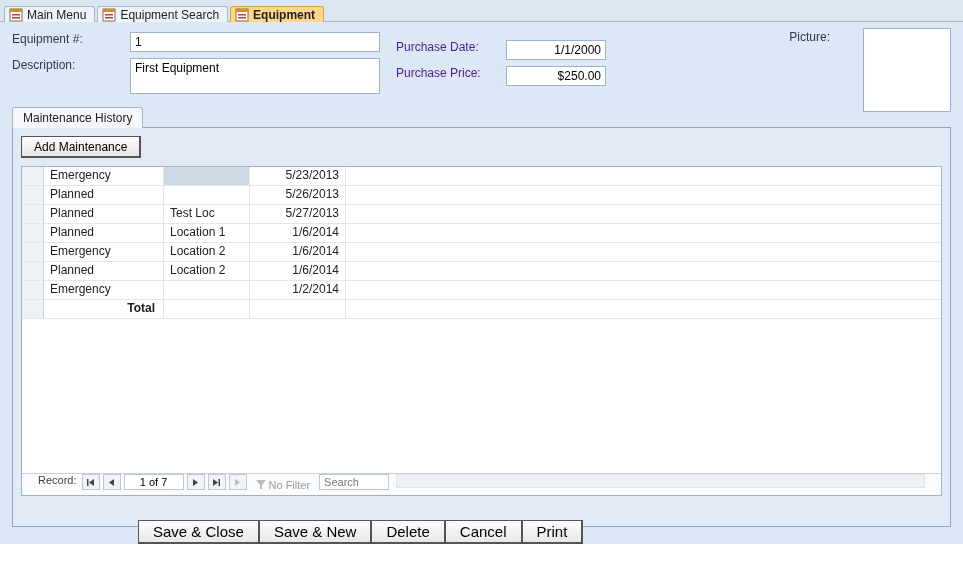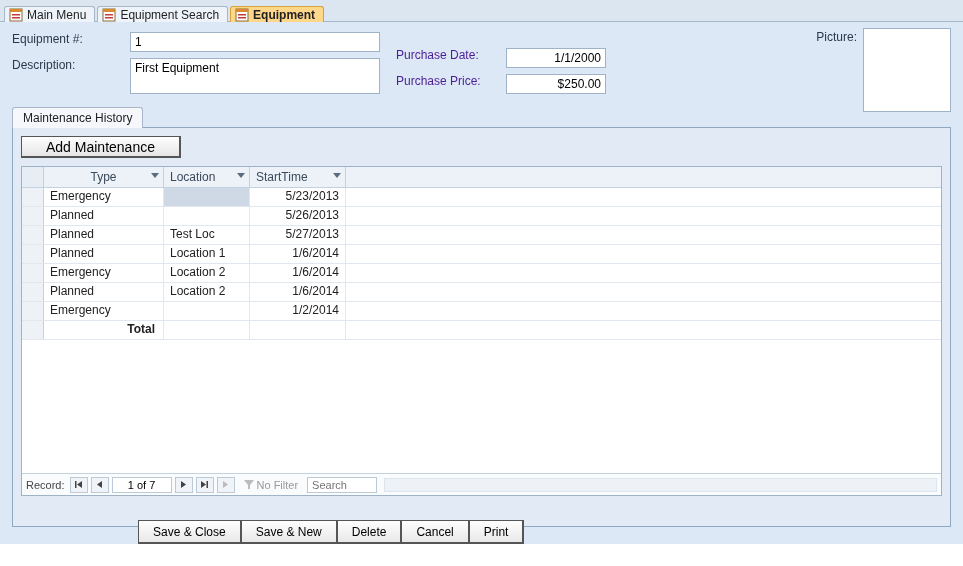--- a/index.html
+++ b/index.html
@@ -44,41 +44,41 @@
   .tab svg { margin-right: 4px; }
   
   .form-area {
     background: #dce8f5;
     padding: 10px 12px 6px 12px;
     position: relative;
     height: 522px;
   }
   .field-row { display:flex; align-items:flex-start; margin-bottom:6px; }
   .field-label { width: 118px; color:#2b3a4a; }
-  .field-group { display:flex; align-items:flex-end; }
+  .field-group { display:flex; align-items:center; }
   .text-input {
     border: 1px solid #9fb3c8;
     background:#fff;
     padding:2px 4px;
     font-family:inherit;
     font-size:12px;
     height:20px;
   }
   .text-area { height:36px; resize:none; }
   .right-label { width:110px; color:#4c1d95; }
   .right-input { width:100px; text-align:right; }
   .picture-box {
     position:absolute;
     right: 12px;
     top: 6px;
     width: 88px; height: 84px;
     border:1px solid #9fb3c8;
     background:#fff;
   }
-  .picture-label { position:absolute; right: 106px; top: 8px; color:#2b3a4a; }
+  .picture-label { position:absolute; right: 133px; top: 8px; color:#2b3a4a; }
   
   .subtab-wrap { margin-top: 6px; position:relative;}
   .subtab {
     display:inline-block;
     padding:3px 10px;
     background:#f5f7fb;
     border:1px solid #a7b7c9;
     border-bottom:none;
     border-radius:3px 3px 0 0;
     position:relative;
@@ -87,26 +87,26 @@
   }
   .subpanel {
     border:1px solid #8fa8c2;
     background:#e2ebf5;
     padding:8px 8px 4px 8px;
     height: 400px;
     position:relative;
   }
   .add-btn {
     height:22px;
-    padding:0 24px;
+    padding:0 12px;
     border:1px solid #555;
     background:linear-gradient(#fdfdfd,#e6e6e6);
     cursor:pointer;
     font-family:inherit;
-    font-size:14px;
+    font-size:12px;
     border-right-width:2px;
     border-bottom-width:2px;
   }
   
   .grid-wrap {
     margin-top:8px;
     border:1px solid #9fb3c8;
     background:#fff;
     height: 330px;
     position:relative;
@@ -150,22 +150,21 @@
   .cell.st { text-align:right; }
   .total-row .cell.type { font-weight:bold; text-align:right; padding-right:8px; }
   
   .recnav {
     position:absolute;
     left:0; right:0; bottom:0;
     height:22px;
     border-top:1px solid #c4d1de;
     background:#fafbfc;
     display:flex;
-    align-items:center;
-    padding:0 4px;
+    padding:0 16px;
     gap:3px;
     font-size:11px;
     color:#444;
   }
   .recnav .lbl { margin-right:2px; }
   .recnav button {
     height:16px; width:18px;
     border:1px solid #bcc9d6;
     background:#f0f4f8;
     display:flex;align-items:center;justify-content:center;
@@ -197,21 +196,21 @@
     display:flex;
   }
   .bottom-buttons button {
     height:24px;
     padding:0 14px;
     border:1px solid #555;
     border-right-width:2px;
     border-bottom-width:2px;
     background:linear-gradient(#fefefe,#e8e8e8);
     font-family:inherit;
-    font-size:12px;
+    font-size:15px;
     cursor:pointer;
     margin-right:-1px;
   }
   svg.tri { width:7px;height:7px; }
 </style>
 </head>
 <body>
 
 <div class="tabstrip">
   <div class="tab">
@@ -274,35 +273,20 @@
   <div class="subtab-wrap">
     <div class="subtab">
       <span>Maintenance History</span>
     </div>
     <div class="subpanel">
       <button class="add-btn">
         <span>Add Maintenance</span>
       </button>
 
       <div class="grid-wrap">
-        <div class="grid-head">
-          <div class="grid-sel"></div>
-          <div class="grid-col col-type">
-            <span>Type</span>
-              <span class="caret"></span>
-          </div>
-          <div class="grid-col col-loc">
-            <span>Location</span>
-              <span class="caret"></span>
-          </div>
-          <div class="grid-col col-st">
-            <span>StartTime</span>
-              <span class="caret"></span>
-          </div>
-        </div>
         <div class="grid-body" id="grid-body">
             <div class="grid-row">
               <div class="grid-sel"></div>
               <div class="cell col-type type" style="width:120px">Emergency</div>
               <div class="cell col-loc sel-hl" style="width:86px"></div>
               <div class="cell col-st st" style="width:96px">5/23/2013</div>
             </div>
             <div class="grid-row">
               <div class="grid-sel"></div>
               <div class="cell col-type type" style="width:120px">Planned</div>

